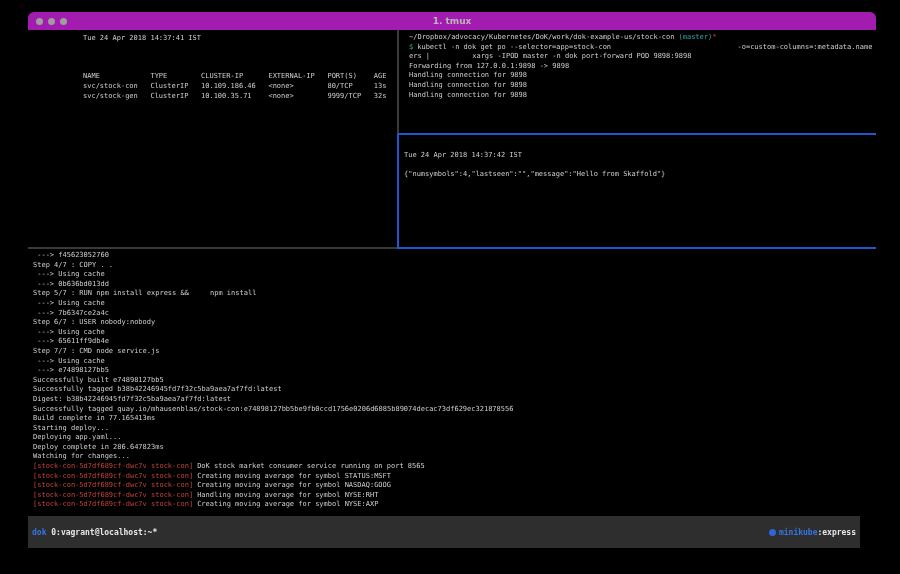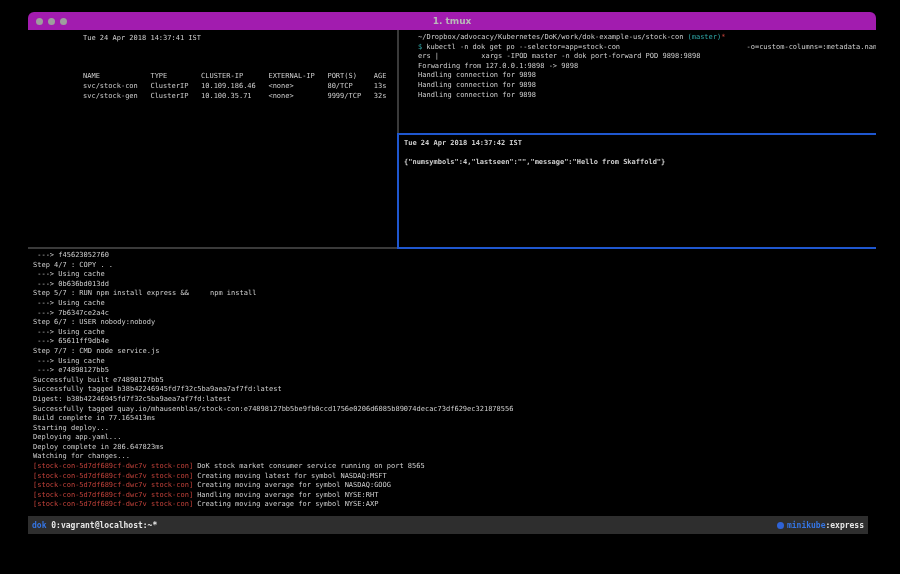--- a/index.html
+++ b/index.html
@@ -16,39 +16,39 @@
   .light { width:7px; height:7px; border-radius:50%; background:#9e9e9e; }
   .title { position:absolute; left:0; right:0; top:0; height:18px; line-height:18px;
            text-align:center; color:#b9b9b9; font-size:9px; font-weight:bold;
            font-family:"DejaVu Sans", sans-serif; }
 
   
   .pane { position:absolute; overflow:hidden; color:#cfcfcf; font-size:7px; line-height:9.6px; }
   .pane pre, .line { font-family:"DejaVu Sans Mono", monospace; white-space:pre; font-size:7px; line-height:9.6px; }
 
   .pane-watch    { left:0;   top:18px;  width:369px; height:217px; padding:4px 0 0 7px;margin-left:48px; }
-  .pane-forward  { left:371px; top:18px;  right:0;   height:103px; padding:3px 0 0 19px; }
-  .pane-curl     { left:371px; top:123px; right:0;   height:84px; padding:4px 0 0 5px;font-weight:bold; }
+  .pane-forward  { left:371px; top:18px;  right:0;   height:103px; padding:3px 0 0 10px; }
+  .pane-curl     { left:371px; top:123px; right:0;   height:84px; padding:16px 0 0 5px; }
   .pane-skaffold { left:0;   top:237px; right:0;    height:293px; padding:2px 0 0 5px; }
 
   
   .vborder-top    { position:absolute; left:369px; top:18px;  width:2px; height:103px; background:#3a3a3a; }
   .vborder-bottom { position:absolute; left:369px; top:121px; width:2px; height:116px; background:#1f57cf; }
   .hborder-right1 { position:absolute; left:371px; top:121px; right:0;  height:2px; background:#1f57cf; }
   .hborder-left2  { position:absolute; left:0;     top:235px; width:369px; height:2px; background:#3a3a3a; }
   .hborder-right2 { position:absolute; left:369px; top:235px; right:0;  height:2px; background:#1f57cf; }
 
   .gap { height:9.6px; }
 
   .cyan { color:#2fa8a8; }
   .red  { color:#c2423a; }
   .pad-r { padding-right:4px; }
 
   
-  .statusbar { position:absolute; left:0; top:504px; right:8px; height:18px; background:#2e2e2e;
+  .statusbar { position:absolute; left:0; top:504px; right:16px; height:32px; background:#2e2e2e;
                display:flex; justify-content:space-between; align-items:center;
                font-size:8px; font-weight:bold; padding:0 4px; color:#e8e8e8; }
   .status-left, .status-right { display:flex; align-items:center; white-space:pre; }
   .sblue { color:#3575e3; }
   .kube-dot { display:inline-block; width:7px; height:7px; border-radius:50%;
               background:#2f63d6; margin-right:3px; }
 </style>
 </head>
 <body>
 
@@ -112,21 +112,21 @@
 Successfully built e74898127bb5
 Successfully tagged b38b42246945fd7f32c5ba9aea7af7fd:latest
 Digest: b38b42246945fd7f32c5ba9aea7af7fd:latest
 Successfully tagged quay.io/mhausenblas/stock-con:e74898127bb5be9fb0ccd1756e0206d6085b89074decac73df629ec321878556
 Build complete in 77.165413ms
 Starting deploy...
 Deploying app.yaml...
 Deploy complete in 286.647823ms
 Watching for changes...</pre>
     <div class="line"><span class="red pad-r">[stock-con-5d7df689cf-dwc7v stock-con]</span><span>DoK stock market consumer service running on port 8565</span></div>
-    <div class="line"><span class="red pad-r">[stock-con-5d7df689cf-dwc7v stock-con]</span><span>Creating moving latest for symbol NASDAQ:MSFT</span></div>
+    <div class="line"><span class="red pad-r">[stock-con-5d7df689cf-dwc7v stock-con]</span><span>Creating moving average for symbol STATUS:MSFT</span></div>
     <div class="line"><span class="red pad-r">[stock-con-5d7df689cf-dwc7v stock-con]</span><span>Creating moving average for symbol NASDAQ:GOOG</span></div>
     <div class="line"><span class="red pad-r">[stock-con-5d7df689cf-dwc7v stock-con]</span><span>Handling moving average for symbol NYSE:RHT</span></div>
     <div class="line"><span class="red pad-r">[stock-con-5d7df689cf-dwc7v stock-con]</span><span>Creating moving average for symbol NYSE:AXP</span></div>
   </div>
 
   <div class="statusbar">
     <div class="status-left"><span class="sblue">dok</span><span> </span><span class="status-window">0:vagrant@localhost:~*</span></div>
     <div class="status-right"><span class="kube-dot"></span><span class="sblue">minikube</span><span>:express</span></div>
   </div>
 

